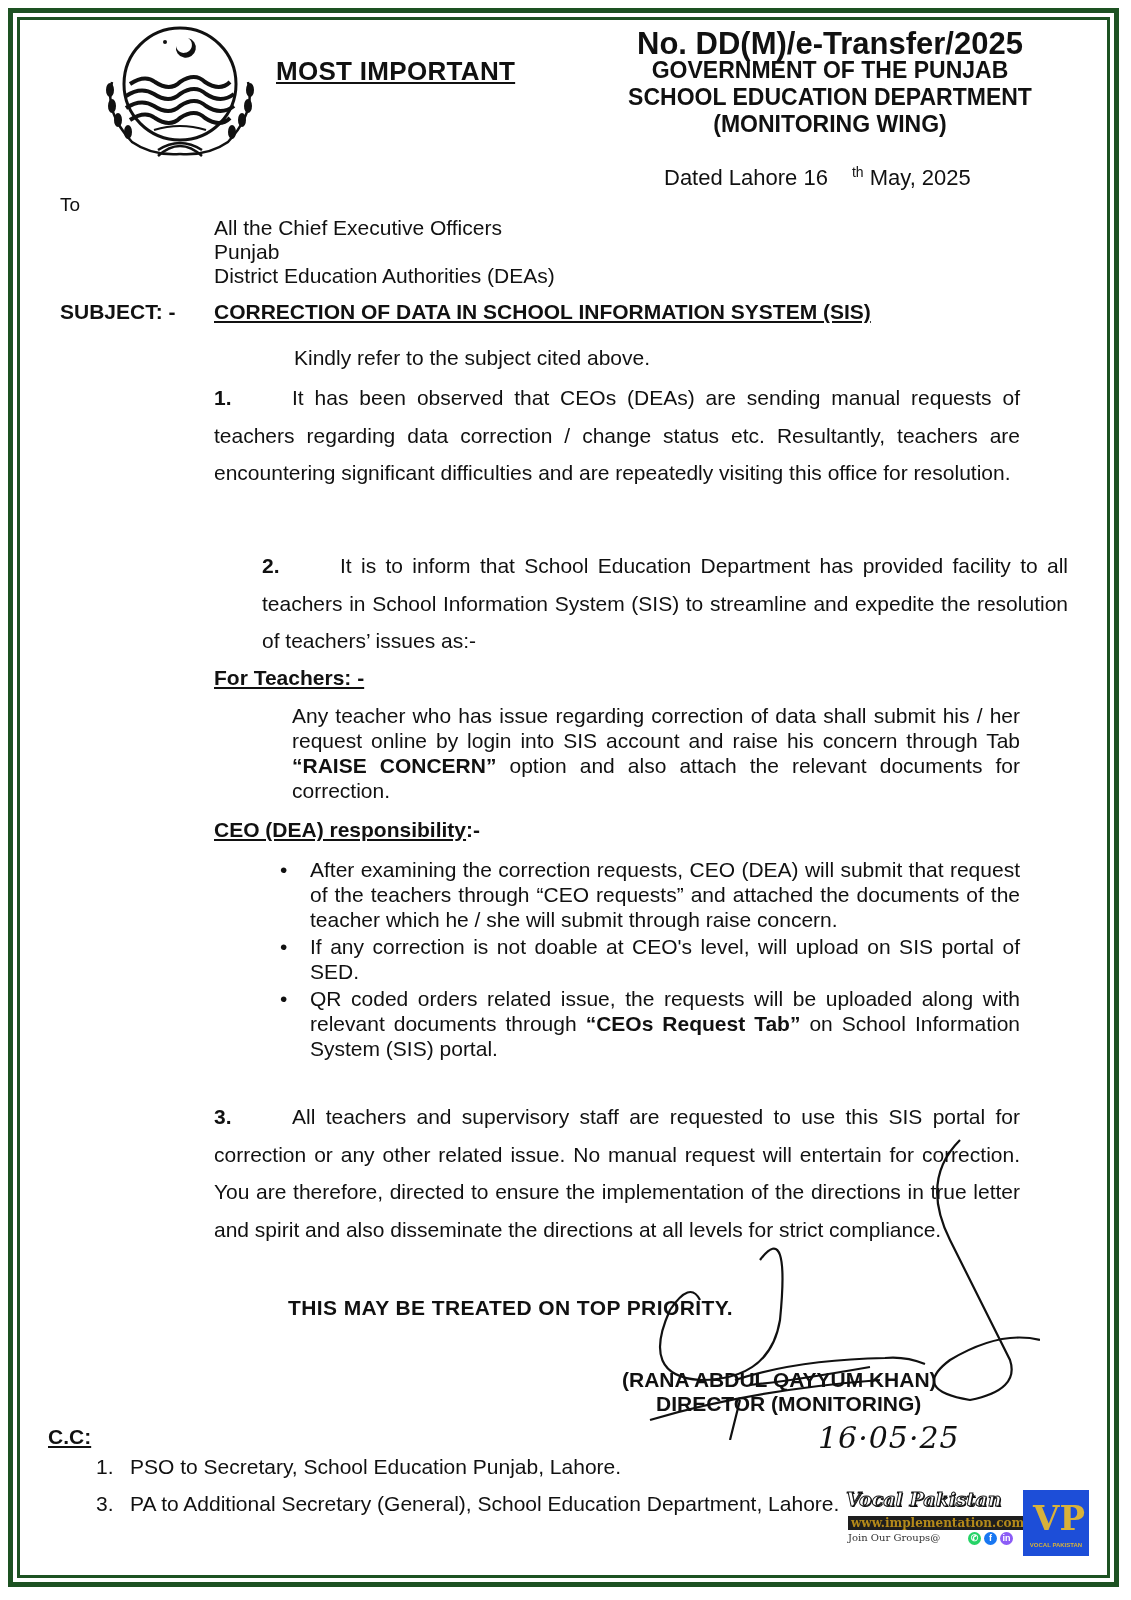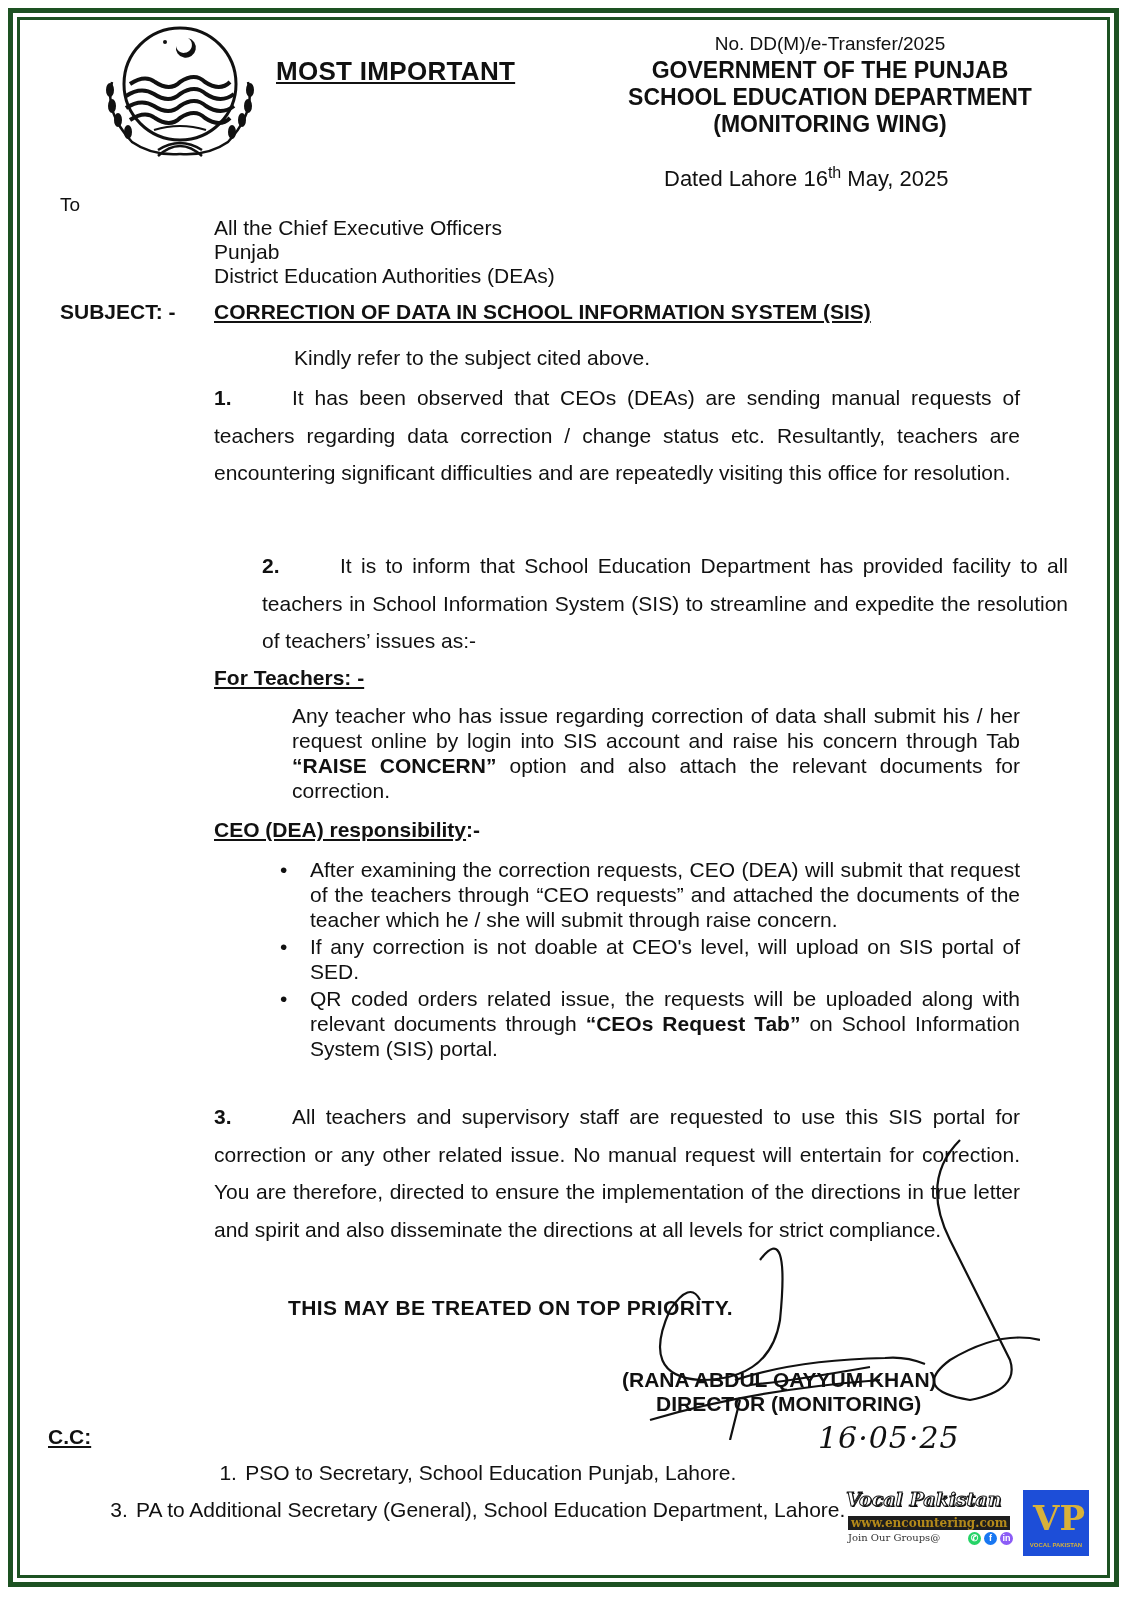--- a/index.html
+++ b/index.html
@@ -3,24 +3,24 @@
 <meta charset="utf-8">
 <style>
   html, body { margin: 0; padding: 0; background: #ffffff; }
   body { width: 1131px; height: 1600px; position: relative; overflow: hidden; font-family: "Liberation Sans", sans-serif; color: #111; }
   .frame-outer { position: absolute; left: 8px; top: 8px; width: 1111px; height: 1579px; border: 5px solid #1d5222; box-sizing: border-box; }
   .frame-inner { position: absolute; left: 17px; top: 17px; width: 1093px; height: 1561px; border: 3px solid #1d5222; box-sizing: border-box; }
   .abs { position: absolute; }
   .logo { left: 88px; top: 22px; width: 180px; height: 142px; }
   .most-important { left: 276px; top: 56px; font-size: 26px; font-weight: bold; text-decoration: underline; letter-spacing: 0.3px; }
   .header-right { left: 590px; top: 30px; width: 480px; text-align: center; line-height: 27px; }
-  .header-right .ref { font-size: 19px; }
+  .header-right .ref { font-size: 31px; font-weight: bold; }
   .header-right .bold { font-size: 23px; font-weight: bold; }
   .dated { left: 664px; top: 164px; font-size: 22px; }
-  .dated sup { font-size: 16px; }
+  .dated sup { font-size: 14px; margin-left: 24px; }
   .to { left: 60px; top: 194px; font-size: 19px; font-family: "Liberation Sans Narrow","Liberation Sans", sans-serif; }
   .addressee { left: 214px; top: 216px; font-size: 21px; line-height: 24px; }
   .subject-label { left: 60px; top: 300px; font-size: 21px; font-weight: bold; }
   .subject-text { left: 214px; top: 300px; font-size: 21px; font-weight: bold; text-decoration: underline; }
   .body-text { font-size: 21px; line-height: 37.5px; text-align: justify; }
   .p-intro { left: 294px; top: 346px; font-size: 21px; }
   .para { left: 214px; width: 806px; }
   .para .num { display: inline-block; width: 78px; font-weight: bold; }
   .p1 { top: 379px; }
   .p2 { top: 547px; margin-left: 48px; }
@@ -31,21 +31,21 @@
   .sh-ceo .suffix { text-decoration: none; display: inline-block; }
   .bullets { left: 278px; top: 857px; width: 742px; font-size: 21px; line-height: 25px; margin: 0; padding: 0; list-style: none; }
   .bullets li { position: relative; padding-left: 32px; text-align: justify; margin-bottom: 2px; }
   .bullets li .dot { position: absolute; left: 2px; top: 0; }
   .p3 { top: 1098px; }
   .priority { left: 288px; top: 1296px; font-size: 21px; font-weight: bold; letter-spacing: 0.4px; }
   .sign-name { left: 622px; top: 1368px; font-size: 21px; font-weight: bold; }
   .sign-title { left: 656px; top: 1392px; font-size: 21px; font-weight: bold; }
   .sign-date { left: 818px; top: 1420px; font-size: 30px; font-style: italic; font-family: "DejaVu Serif", serif; letter-spacing: 1px; }
   .cc-label { left: 48px; top: 1425px; font-size: 21px; font-weight: bold; text-decoration: underline; }
-  .cc-list { left: 90px; top: 1448px; font-size: 21px; margin: 12px; padding: 0; list-style: none; text-align: center; }
+  .cc-list { left: 90px; top: 1448px; font-size: 21px; margin: 6px; padding: 0; list-style: none; }
   .cc-list li { height: 37px; line-height: 26px; }
   .cc-list .n { display: inline-block; width: 34px; }
   .signature-svg { left: 560px; top: 1130px; width: 480px; height: 310px; pointer-events: none; }
   .watermark { left: 840px; top: 1488px; width: 250px; height: 80px; }
   .wm-title { position: absolute; left: 6px; top: 0; font-family: "DejaVu Serif", serif; font-style: italic; font-weight: bold; font-size: 19px; color: #fff; -webkit-text-stroke: 1px #111; text-shadow: 1px 1px 0 #111; }
   .wm-url { position: absolute; left: 8px; top: 28px; font-family: "DejaVu Serif", serif; font-weight: bold; font-size: 12px; color: #b48a1a; background: #1e1e1e; padding: 0 3px; }
   .wm-join { position: absolute; left: 8px; top: 44px; font-family: "DejaVu Serif", serif; font-size: 10px; color: #333; }
   .wm-icons { position: absolute; left: 128px; top: 44px; display: flex; gap: 3px; }
   .wm-icons span { display: inline-block; width: 13px; height: 13px; border-radius: 50%; color: #fff; font-size: 9px; text-align: center; line-height: 13px; font-weight: bold; }
   .wm-logo { position: absolute; left: 183px; top: 2px; width: 66px; height: 66px; background: #1d4ed8; }
@@ -143,21 +143,21 @@
 </svg>
 
 <div class="abs cc-label">C.C:</div>
 <ul class="abs cc-list">
   <li><span class="n">1.</span><span>PSO to Secretary, School Education Punjab, Lahore.</span></li>
   <li><span class="n">3.</span><span>PA to Additional Secretary (General), School Education Department, Lahore.</span></li>
 </ul>
 
 <div class="abs watermark">
   <div class="wm-title">Vocal Pakistan</div>
-  <div class="wm-url">www.encountering.com</div>
+  <div class="wm-url">www.implementation.com</div>
   <div class="wm-join">Join Our Groups@</div>
   <div class="wm-icons">
     <span style="background:#25d366">✆</span>
     <span style="background:#1877f2">f</span>
     <span style="background:#8b5cf6">in</span>
   </div>
   <div class="wm-logo">
     <div class="vp">VP</div>
     <div class="brand">VOCAL PAKISTAN</div>
   </div>

